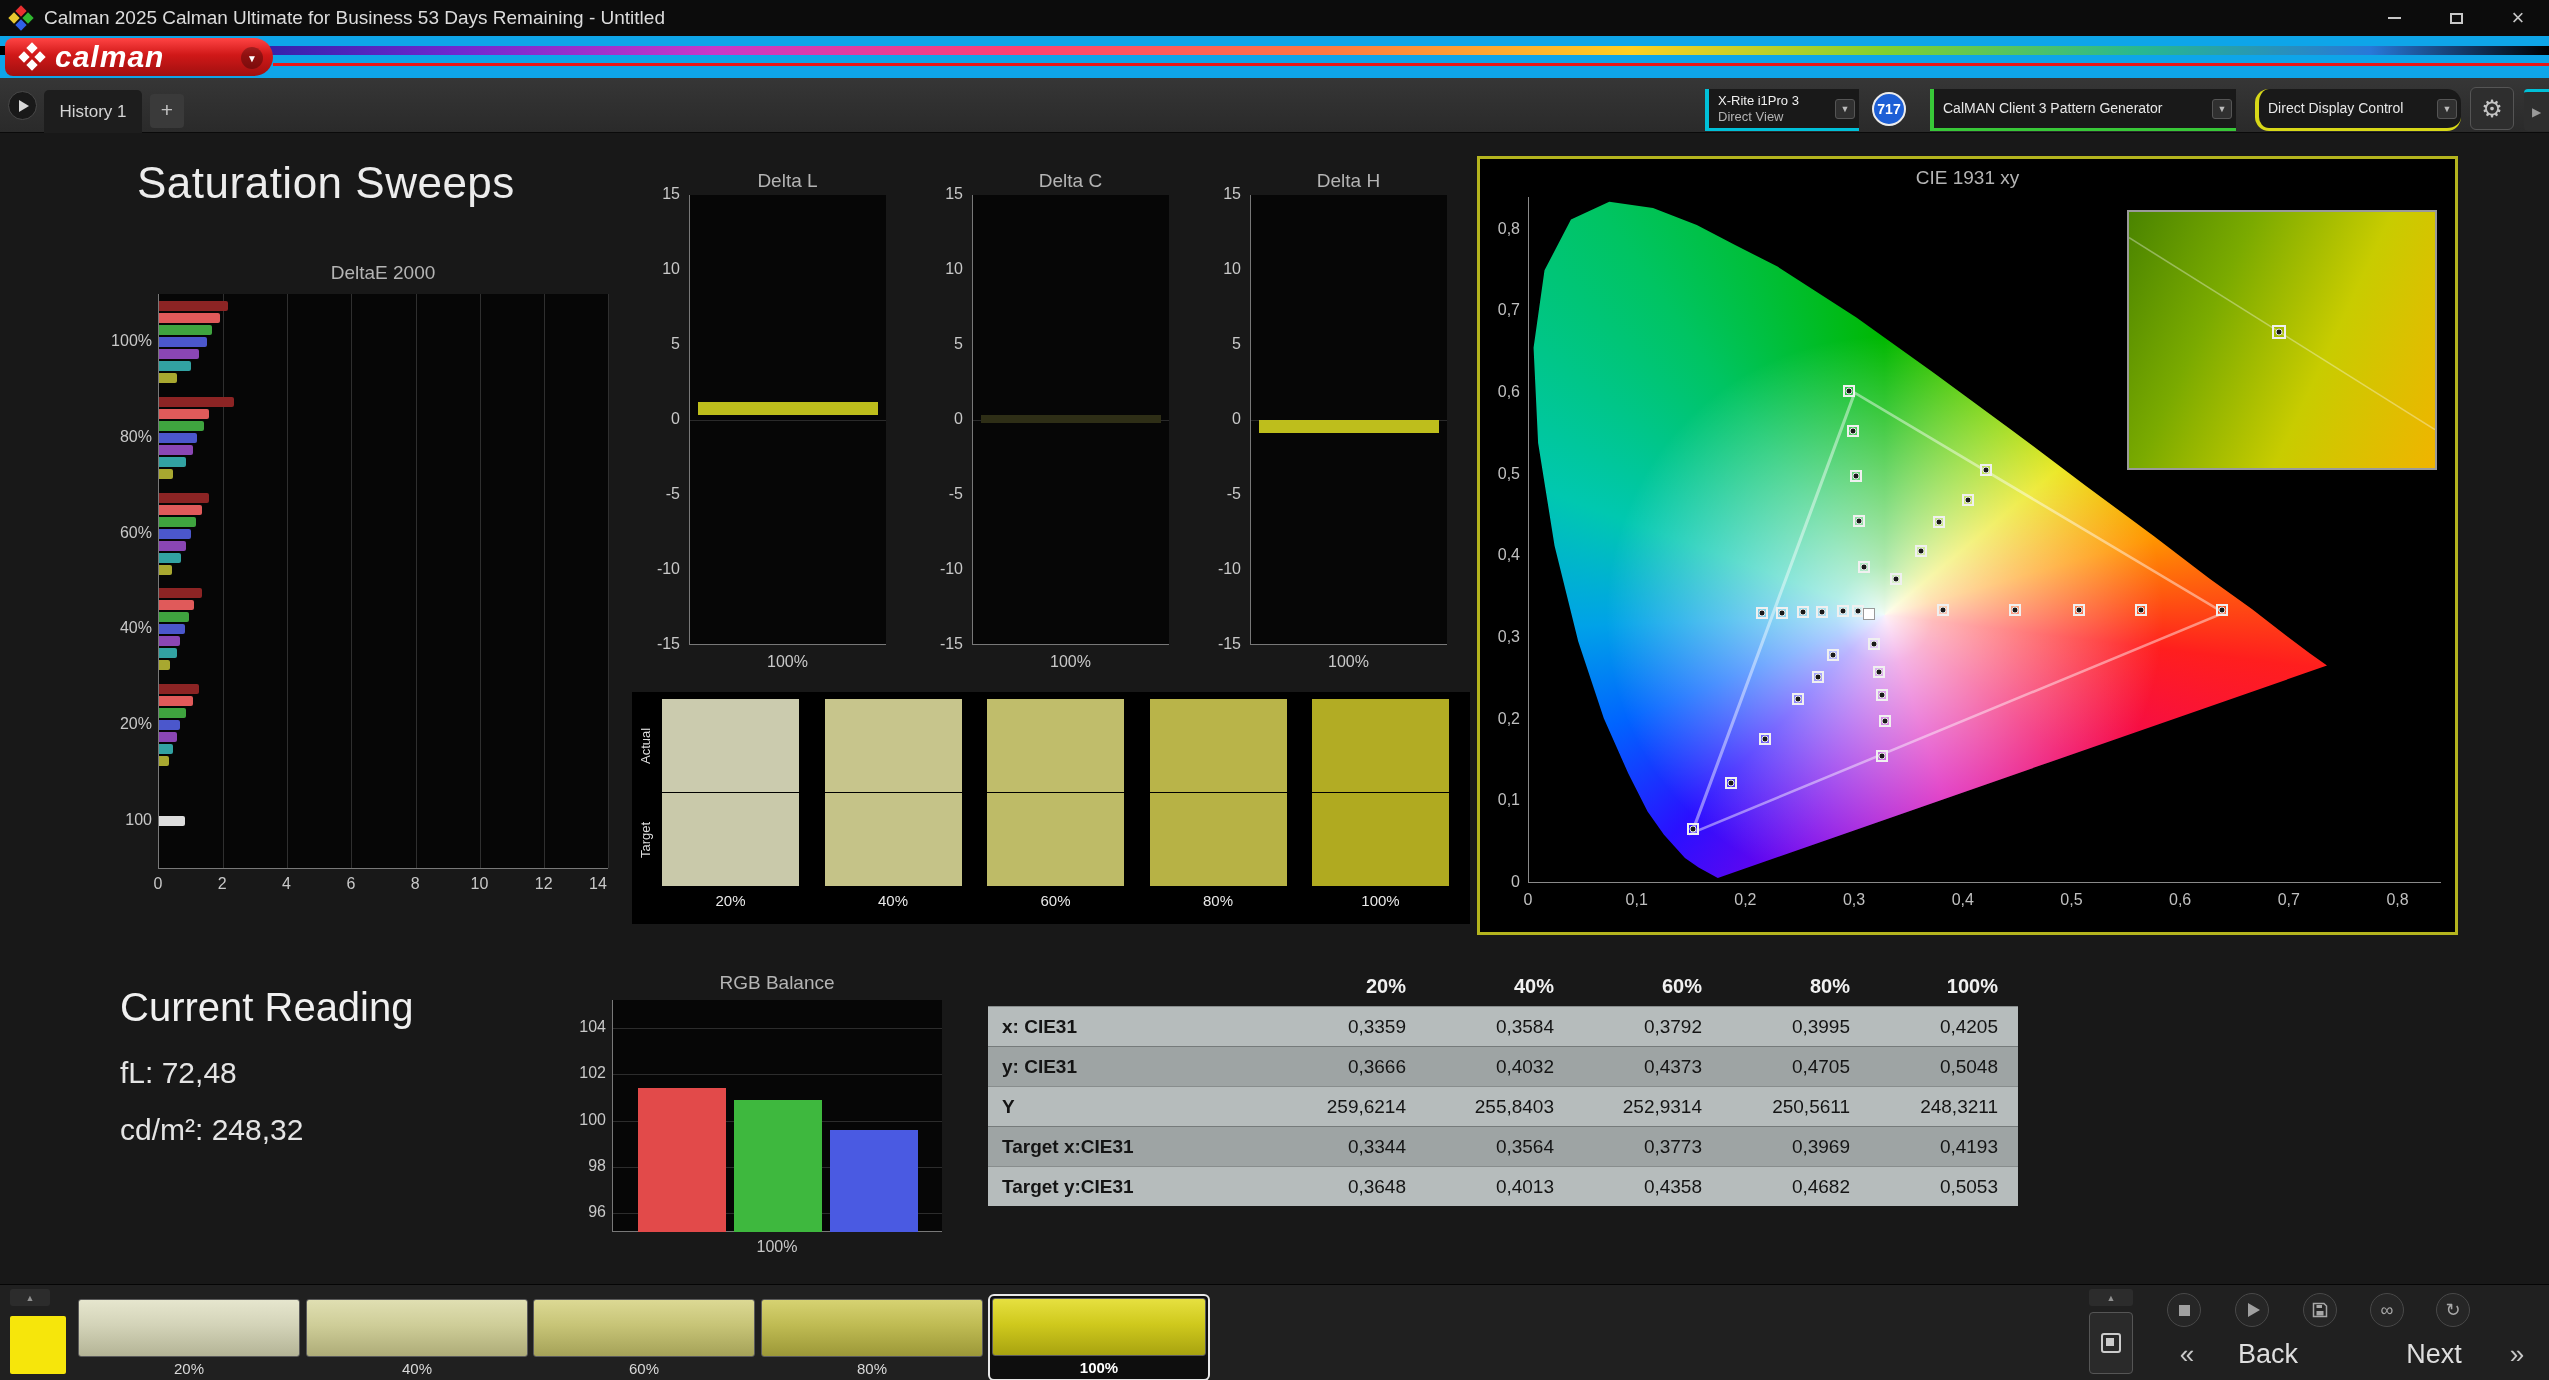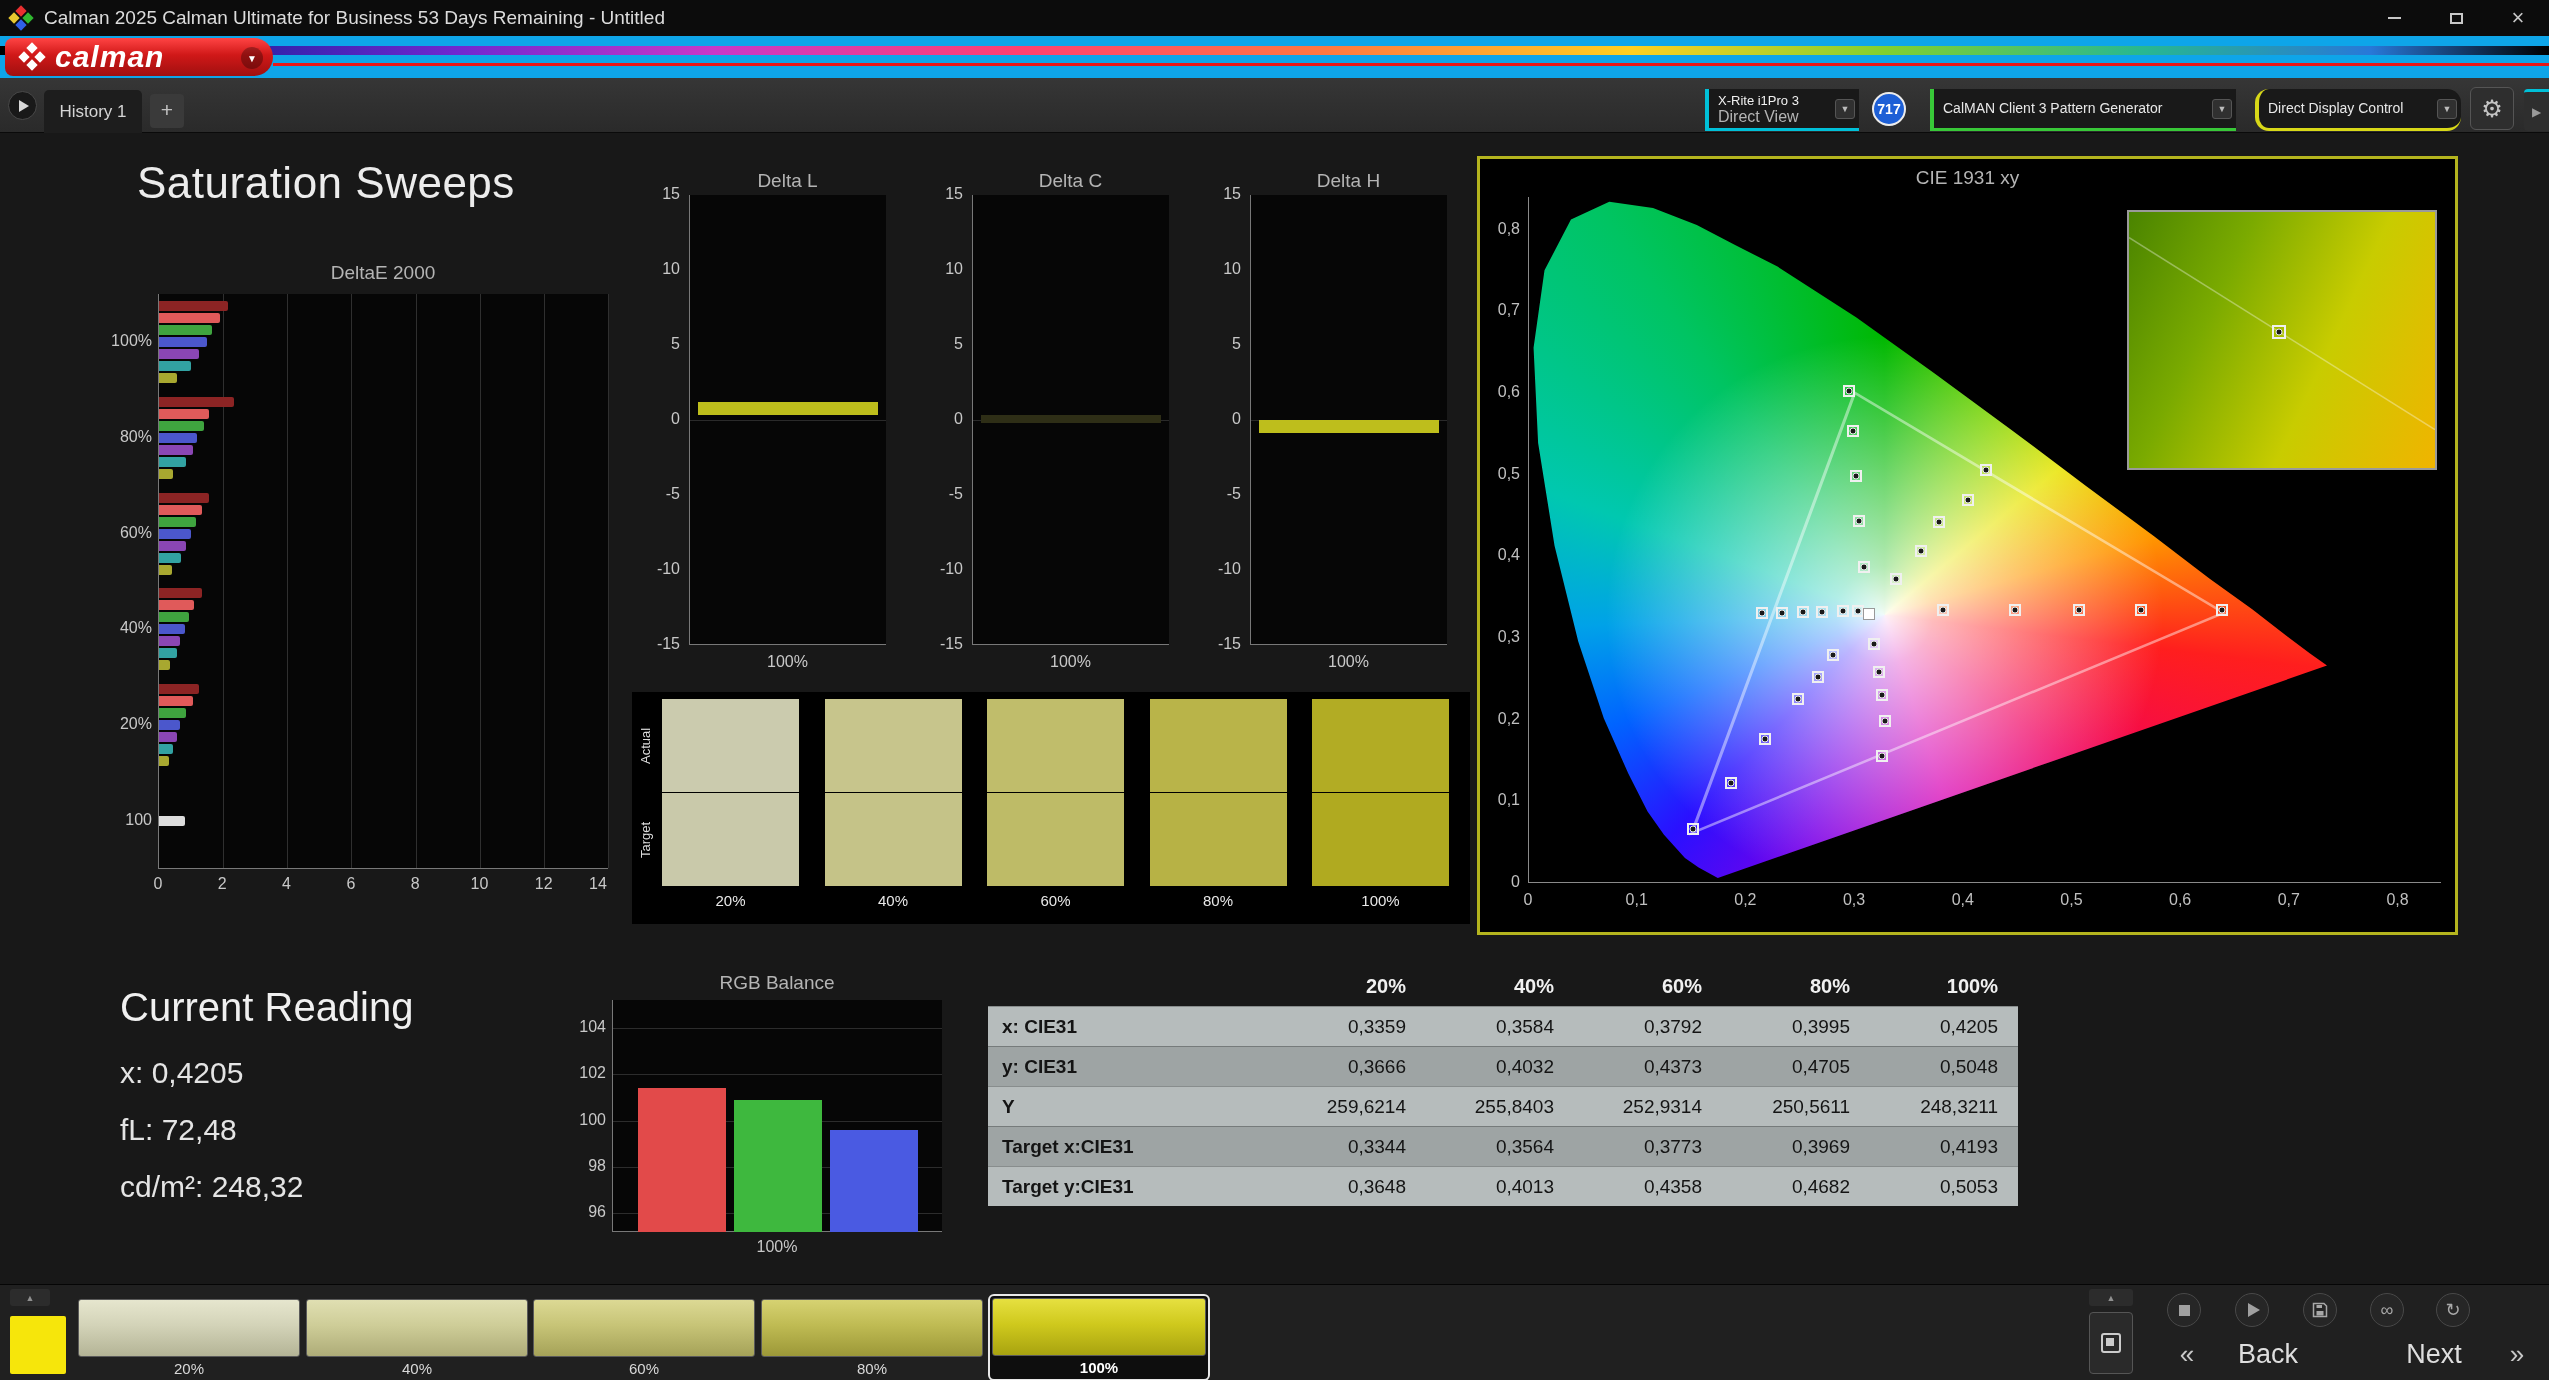--- a/index.html
+++ b/index.html
@@ -34,21 +34,21 @@
   .tri-right{width:0;height:0;border-left:10px solid #d8d8d8;border-top:6px solid transparent;border-bottom:6px solid transparent;margin-left:3px;}
   .tab-hist{position:absolute;left:44px;top:12px;width:98px;height:43px;background:#1d1d1d;border-radius:5px 5px 0 0;
     color:#d4d4d4;font-size:17px;text-align:center;line-height:43px;}
   .tab-add{position:absolute;left:150px;top:16px;width:34px;height:34px;background:#3a3a3a;border-radius:4px;
     color:#c0c0c0;font-size:21px;text-align:center;line-height:32px;}
   .devbox{position:absolute;top:11px;height:42px;background:#191919;border-left:4px solid;border-bottom:3px solid;color:#e8e8e8;}
   .devbox .arr{position:absolute;right:4px;top:10px;width:20px;height:20px;background:#303030;border:1px solid #555;border-radius:3px;
     color:#bbb;font-size:9px;display:flex;align-items:center;justify-content:center;}
   .dev-meter{left:1705px;width:154px;border-color:#00c0d8;padding:4px 26px 0 9px;}
   .dev-meter .l1{font-size:13px;line-height:16px;color:#f0f0f0;white-space:nowrap;}
-  .dev-meter .l2{font-size:16px;line-height:15px;color:#b4b4b4;white-space:nowrap;}
+  .dev-meter .l2{font-size:13px;line-height:15px;color:#b4b4b4;white-space:nowrap;}
   .count-badge{position:absolute;left:1872px;top:14px;width:34px;height:34px;border-radius:50%;background:#1d5fd6;border:2px solid #ececec;
     color:#fff;font-size:14px;font-weight:bold;display:flex;align-items:center;justify-content:center;}
   .dev-pg{left:1930px;width:306px;border-color:#38c838;padding:0 26px 0 9px;font-size:14px;line-height:38px;white-space:nowrap;}
   .dev-dc{left:2255px;width:206px;border-color:#d8d818;padding:0 26px 7px 9px;font-size:14px;line-height:38px;white-space:nowrap;border-radius:14px;}
   .gear-btn{position:absolute;left:2470px;top:9px;width:44px;height:43px;background:#2e2e2e;border:1px solid #555;border-radius:6px;
     color:#c4c4c4;font-size:24px;display:flex;align-items:center;justify-content:center;}
   .edge-btn{position:absolute;left:2524px;top:11px;width:25px;height:42px;background:#2e2e2e;border-top:3px solid #00c0d8;border-radius:4px 0 0 4px;
     color:#9a9a9a;font-size:12px;display:flex;align-items:center;justify-content:center;}
 
   
@@ -457,21 +457,20 @@
       </svg>
       <div class="inset-marker" style="left: 49%; top: 47%;">
         <span class="cie-sq"></span>
         <span class="cie-dot"></span>
       </div>
     </div>
   </div>
 
   <div class="cur-read">
     <div class="cr-title">Current Reading</div>
-    <div class="cr-line">x: 0,4205</div>
     <div class="cr-line">fL: 72,48</div>
     <div class="cr-line">cd/m²: 248,32</div>
   </div>
 
   <div class="rgb-chart">
     <div class="ch-title rgb-title">RGB Balance</div>
     <div class="rgb-plot">
         <div class="hgrid" style="top: 27.84px;"></div>
         <div class="hgrid" style="top: 74.24px;"></div>
         <div class="hgrid" style="top: 120.64px;"></div>

